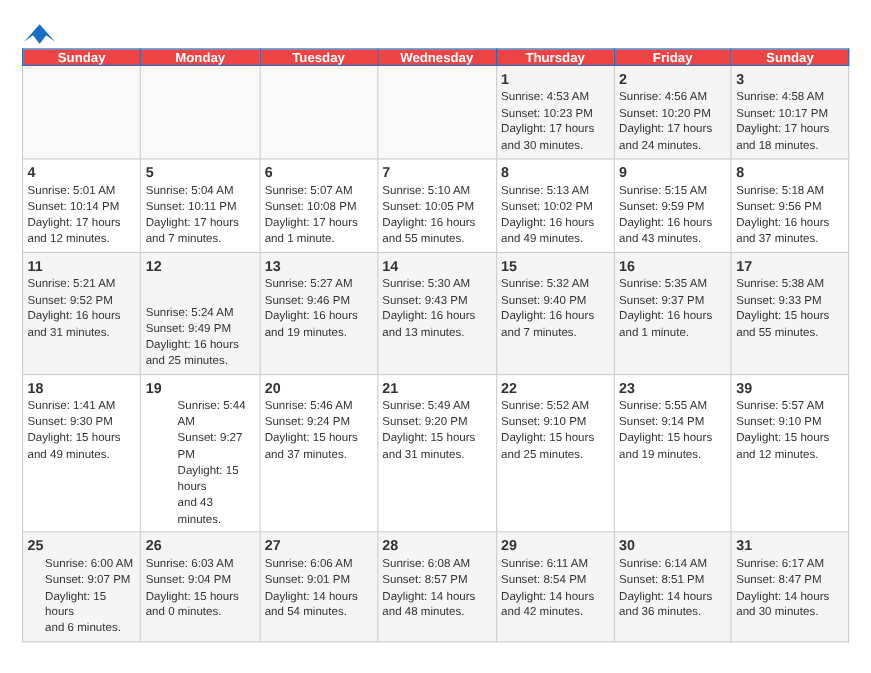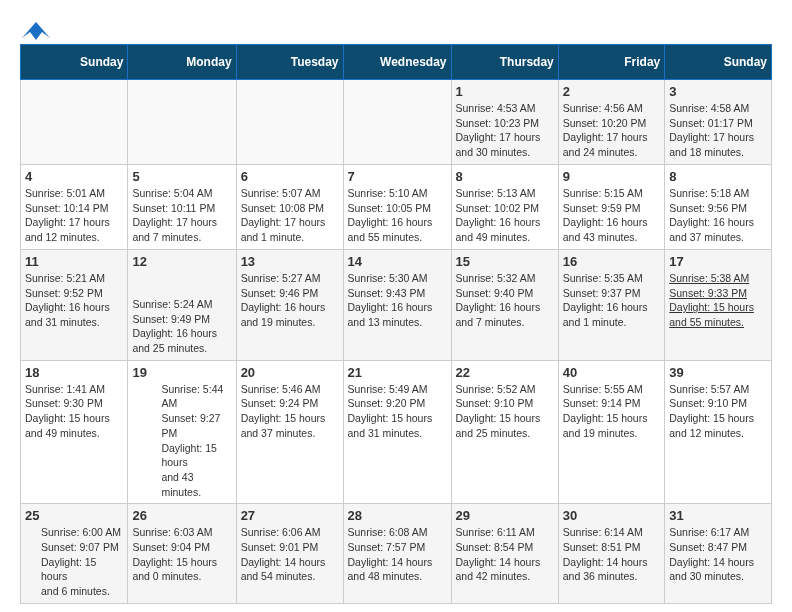--- a/index.html
+++ b/index.html
@@ -46,24 +46,24 @@
     .location-title {
       font-size: 16px;
       color: #555;
     }
     table {
       width: 100%;
       border-collapse: collapse;
       font-size: 11px;
     }
     thead tr th {
-      background-color: #0c4a6e;
+      background-color: #ef4444;
       color: #fff;
-      padding: 10px 4px;
-      text-align: right;
+      padding: 0 4px;
+      text-align: center;
       font-weight: bold;
       font-size: 12px;
       border: 1px solid #1a6fc4;
     }
     tbody tr td {
       vertical-align: top;
       padding: 4px;
       border: 1px solid #ccc;
       width: 110px;
       min-height: 80px;
@@ -139,21 +139,21 @@
         <td>
           <span class="cell-day">2</span>
           <div class="cell-info" style="white-space: pre-line;">Sunrise: 4:56 AM
 Sunset: 10:20 PM
 Daylight: 17 hours
 and 24 minutes.</div>
         </td>
         <td>
           <span class="cell-day">3</span>
           <div class="cell-info" style="white-space: pre-line;">Sunrise: 4:58 AM
-Sunset: 01:17 PM
+Sunset: 10:17 PM
 Daylight: 17 hours
 and 18 minutes.</div>
         </td>
       </tr>
       <tr>
         <td>
           <span class="cell-day">4</span>
           <div class="cell-info" style="white-space: pre-line;">Sunrise: 5:01 AM
 Sunset: 10:14 PM
 Daylight: 17 hours
@@ -240,21 +240,21 @@
         </td>
         <td>
           <span class="cell-day">16</span>
           <div class="cell-info" style="white-space: pre-line;">Sunrise: 5:35 AM
 Sunset: 9:37 PM
 Daylight: 16 hours
 and 1 minute.</div>
         </td>
         <td>
           <span class="cell-day">17</span>
-          <div class="cell-info" style="white-space: pre-line; text-decoration: underline;">Sunrise: 5:38 AM
+          <div class="cell-info" style="white-space: pre-line;">Sunrise: 5:38 AM
 Sunset: 9:33 PM
 Daylight: 15 hours
 and 55 minutes.</div>
         </td>
       </tr>
       <tr>
         <td>
           <span class="cell-day">18</span>
           <div class="cell-info" style="white-space: pre-line;">Sunrise: 1:41 AM
 Sunset: 9:30 PM
@@ -283,21 +283,21 @@
 and 31 minutes.</div>
         </td>
         <td>
           <span class="cell-day">22</span>
           <div class="cell-info" style="white-space: pre-line;">Sunrise: 5:52 AM
 Sunset: 9:10 PM
 Daylight: 15 hours
 and 25 minutes.</div>
         </td>
         <td>
-          <span class="cell-day">40</span>
+          <span class="cell-day">23</span>
           <div class="cell-info" style="white-space: pre-line;">Sunrise: 5:55 AM
 Sunset: 9:14 PM
 Daylight: 15 hours
 and 19 minutes.</div>
         </td>
         <td>
           <span class="cell-day">39</span>
           <div class="cell-info" style="white-space: pre-line;">Sunrise: 5:57 AM
 Sunset: 9:10 PM
 Daylight: 15 hours
@@ -322,21 +322,21 @@
         <td>
           <span class="cell-day">27</span>
           <div class="cell-info" style="white-space: pre-line;">Sunrise: 6:06 AM
 Sunset: 9:01 PM
 Daylight: 14 hours
 and 54 minutes.</div>
         </td>
         <td>
           <span class="cell-day">28</span>
           <div class="cell-info" style="white-space: pre-line;">Sunrise: 6:08 AM
-Sunset: 7:57 PM
+Sunset: 8:57 PM
 Daylight: 14 hours
 and 48 minutes.</div>
         </td>
         <td>
           <span class="cell-day">29</span>
           <div class="cell-info" style="white-space: pre-line;">Sunrise: 6:11 AM
 Sunset: 8:54 PM
 Daylight: 14 hours
 and 42 minutes.</div>
         </td>

